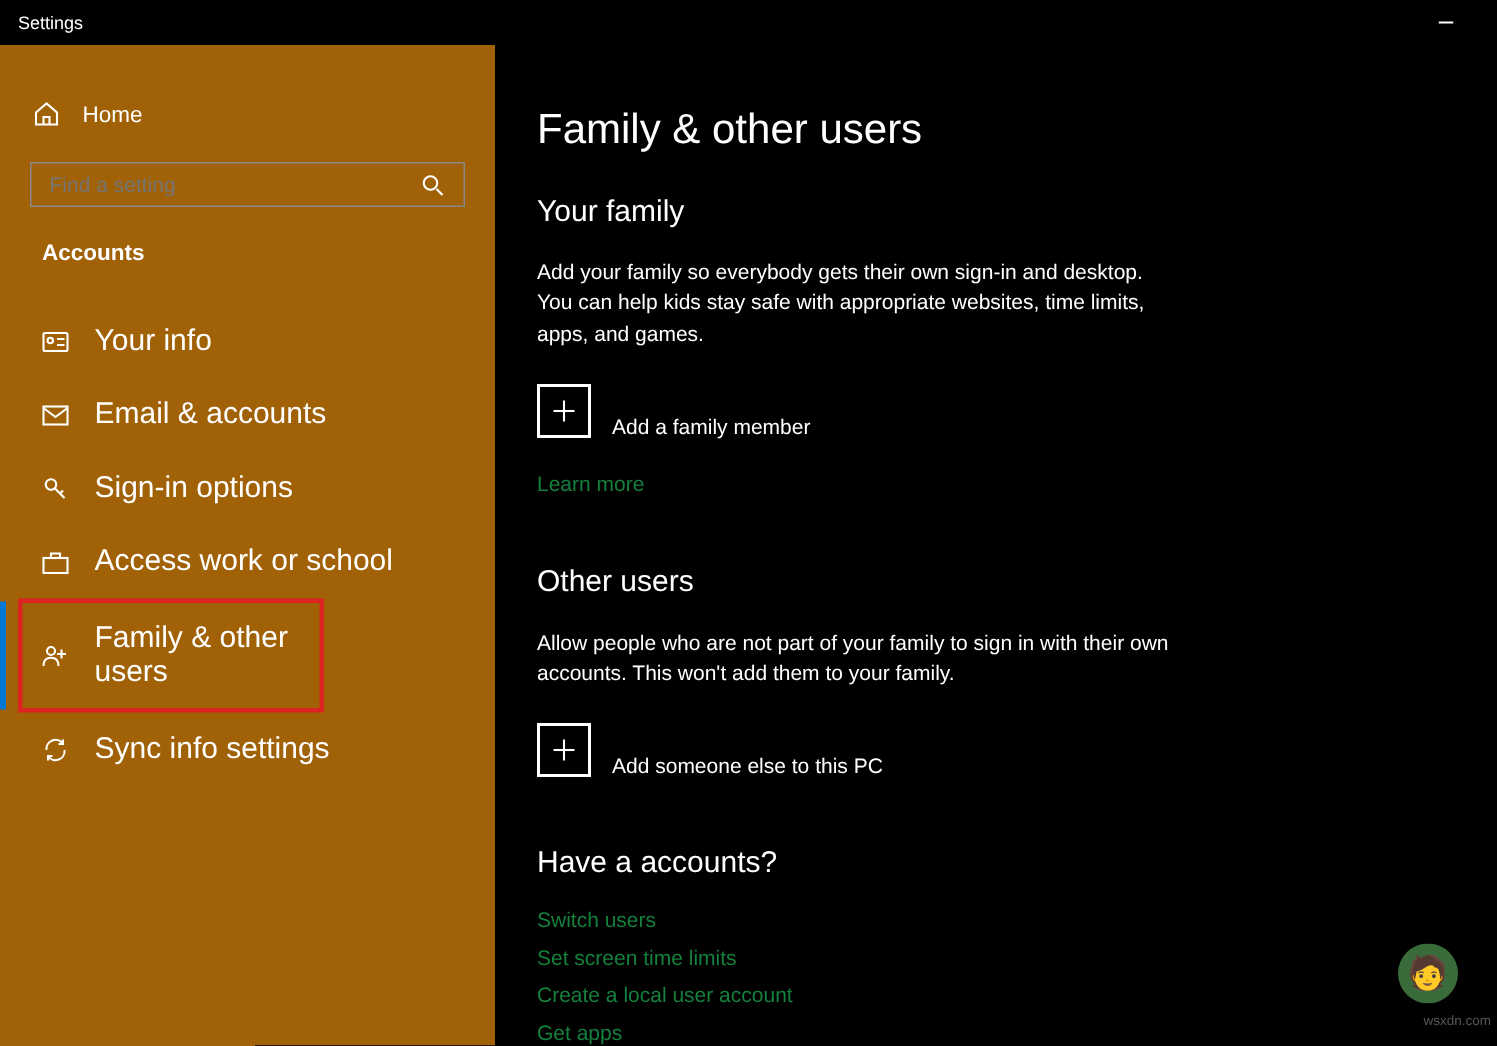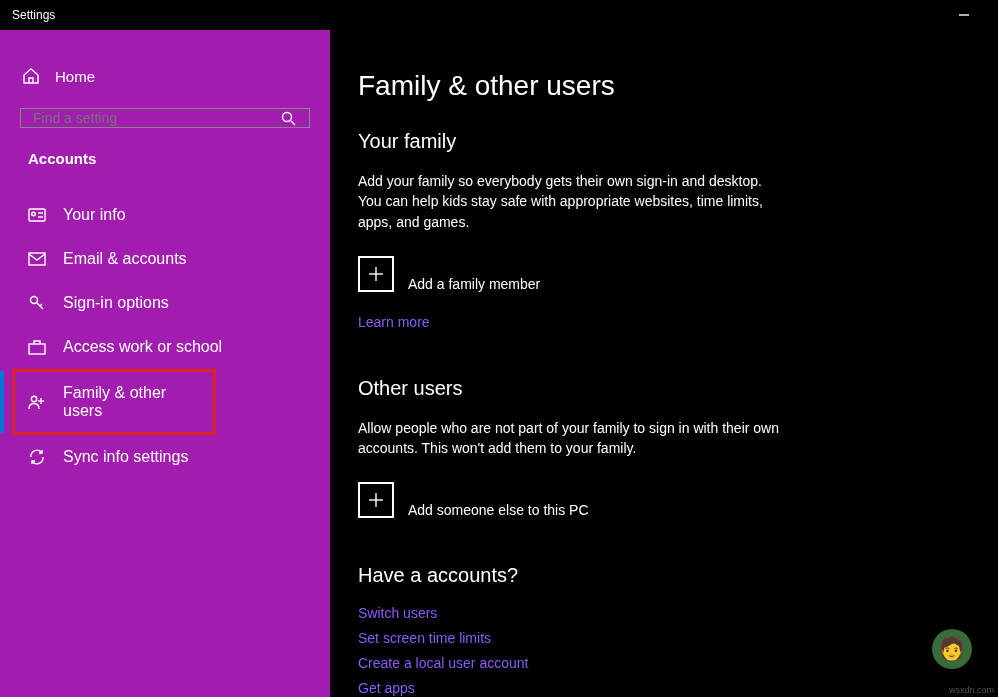--- a/index.html
+++ b/index.html
@@ -37,41 +37,41 @@
       align-items: center;
       justify-content: center;
     }
     .app-body {
       flex: 1;
       display: flex;
       min-height: 0;
     }
     .sidebar {
       width: 330px;
-      background: #a21caf;
+      background: #a16207;
       padding: 20px 0 0 0;
       display: flex;
       flex-direction: column;
     }
     .home-row {
       display: flex;
       align-items: center;
       gap: 15px;
       padding: 9px 18px;
       margin: 8px 0 14px 4px;
       font-size: 15px;
     }
     .search-wrap {
       margin: 0 20px 22px 20px;
     }
     .search-box {
       display: flex;
       align-items: center;
       border: 1px solid #888;
-      height: 20px;
+      height: 30px;
       padding: 0 12px;
     }
     .search-input {
       flex: 1;
       background: transparent;
       border: none;
       color: #ccc;
       font-size: 14px;
       outline: none;
     }
@@ -79,21 +79,21 @@
       padding: 0 28px 10px 28px;
       font-size: 15px;
       font-weight: 600;
     }
     .nav-list { margin-top: 16px; }
     .nav-item {
       display: flex;
       align-items: center;
       gap: 17px;
       padding: 13px 14px 13px 28px;
-      font-size: 16px;
+      font-size: 20px;
       position: relative;
     }
     .nav-item.highlighted {
       outline: 3px solid #d22;
       outline-offset: -1px;
       margin: 2px 116px 2px 14px;
       padding-left: 14px;
     }
     .nav-item.highlighted::before {
       content: "";
@@ -144,21 +144,21 @@
     .plus-box {
       width: 36px;
       height: 36px;
       border: 2px solid #fff;
       display: flex;
       align-items: center;
       justify-content: center;
     }
     .add-label { font-size: 14px; }
     .link {
-      color: #8b5cf6;
+      color: #15803d;
       font-size: 14px;
       display: block;
       margin-bottom: 9px;
       text-decoration: none;
     }
     .section-gap { height: 38px; }
     .avatar-float {
       position: fixed;
       right: 26px;
       bottom: 28px;
@@ -167,21 +167,21 @@
       border-radius: 50%;
       background: #3a6b3a;
       display: flex;
       align-items: center;
       justify-content: center;
       font-size: 22px;
     }
     .watermark {
       position: fixed;
       right: 4px;
-      bottom: 2px;
+      bottom: 12px;
       font-size: 9px;
       color: #555;
     }
     svg { stroke: #fff; fill: none; stroke-width: 1.4; }
   </style>
 </head>
 <body>
 
 <div class="titlebar">
   <span>Settings</span>

